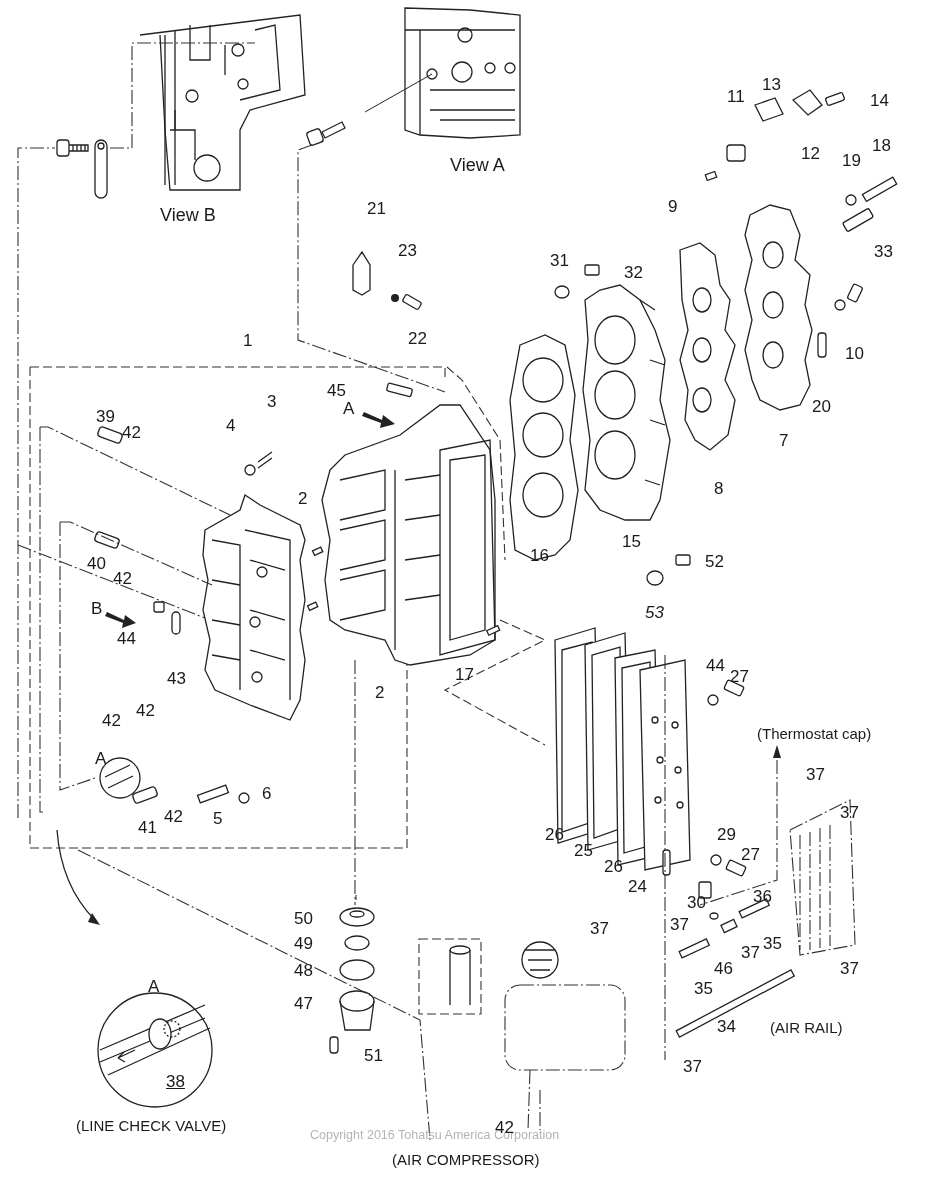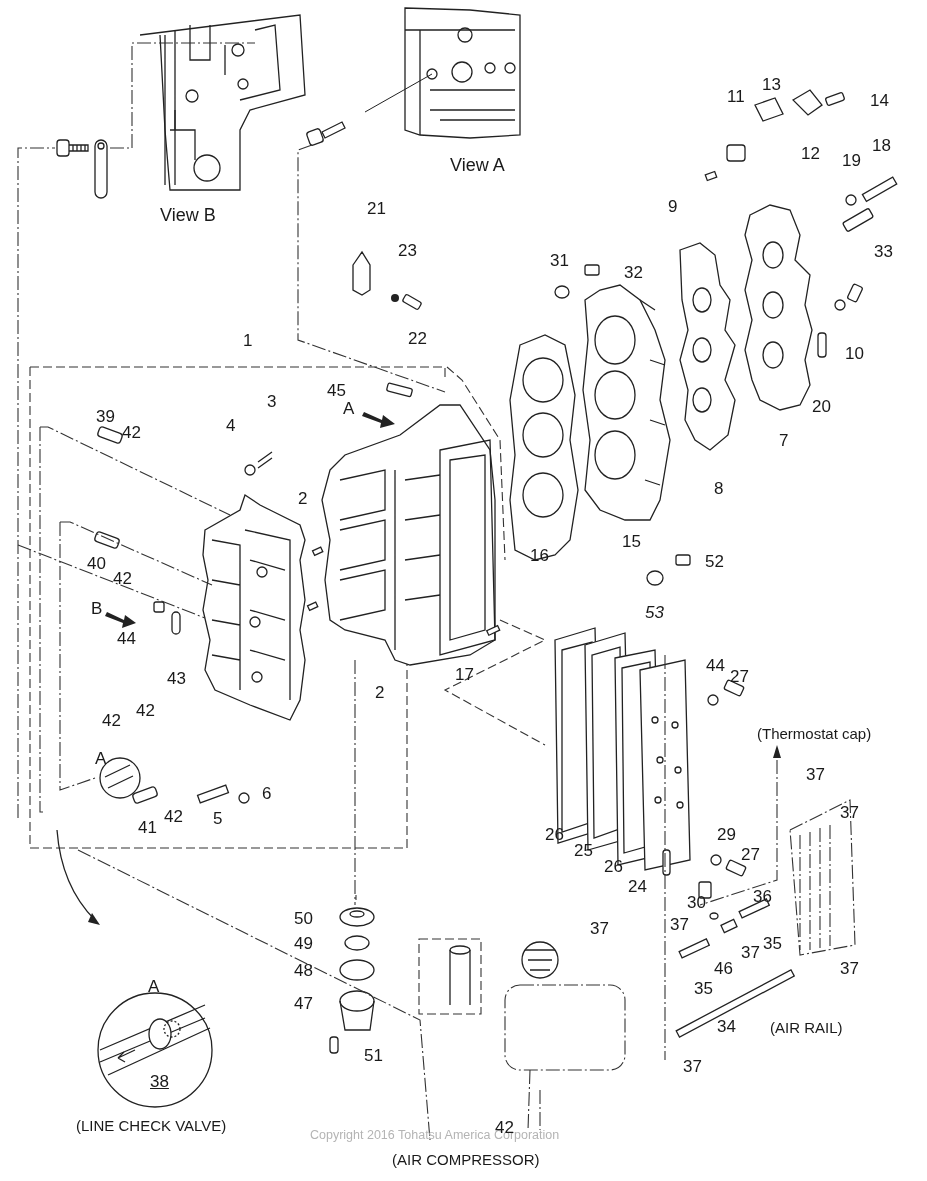--- a/index.html
+++ b/index.html
@@ -280,21 +280,21 @@
 <div class="lbl" style="left:694px;top:980px;">35</div>
 <div class="lbl" style="left:763px;top:935px;">35</div>
 <div class="lbl" style="left:753px;top:888px;">36</div>
 <div class="lbl" style="left:806px;top:766px;">37</div>
 <div class="lbl" style="left:840px;top:804px;">37</div>
 <div class="lbl" style="left:590px;top:920px;">37</div>
 <div class="lbl" style="left:670px;top:916px;">37</div>
 <div class="lbl" style="left:741px;top:944px;">37</div>
 <div class="lbl" style="left:840px;top:960px;">37</div>
 <div class="lbl" style="left:683px;top:1058px;">37</div>
-<div class="lbl" style="left:150px;top:1073px;text-decoration:underline;">38</div>
+<div class="lbl" style="left:166px;top:1073px;text-decoration:underline;">38</div>
 <div class="lbl" style="left:96px;top:408px;">39</div>
 <div class="lbl" style="left:87px;top:555px;">40</div>
 <div class="lbl" style="left:138px;top:819px;">41</div>
 <div class="lbl" style="left:122px;top:424px;">42</div>
 <div class="lbl" style="left:113px;top:570px;">42</div>
 <div class="lbl" style="left:102px;top:712px;">42</div>
 <div class="lbl" style="left:136px;top:702px;">42</div>
 <div class="lbl" style="left:164px;top:808px;">42</div>
 <div class="lbl" style="left:495px;top:1119px;">42</div>
 <div class="lbl" style="left:167px;top:670px;">43</div>

